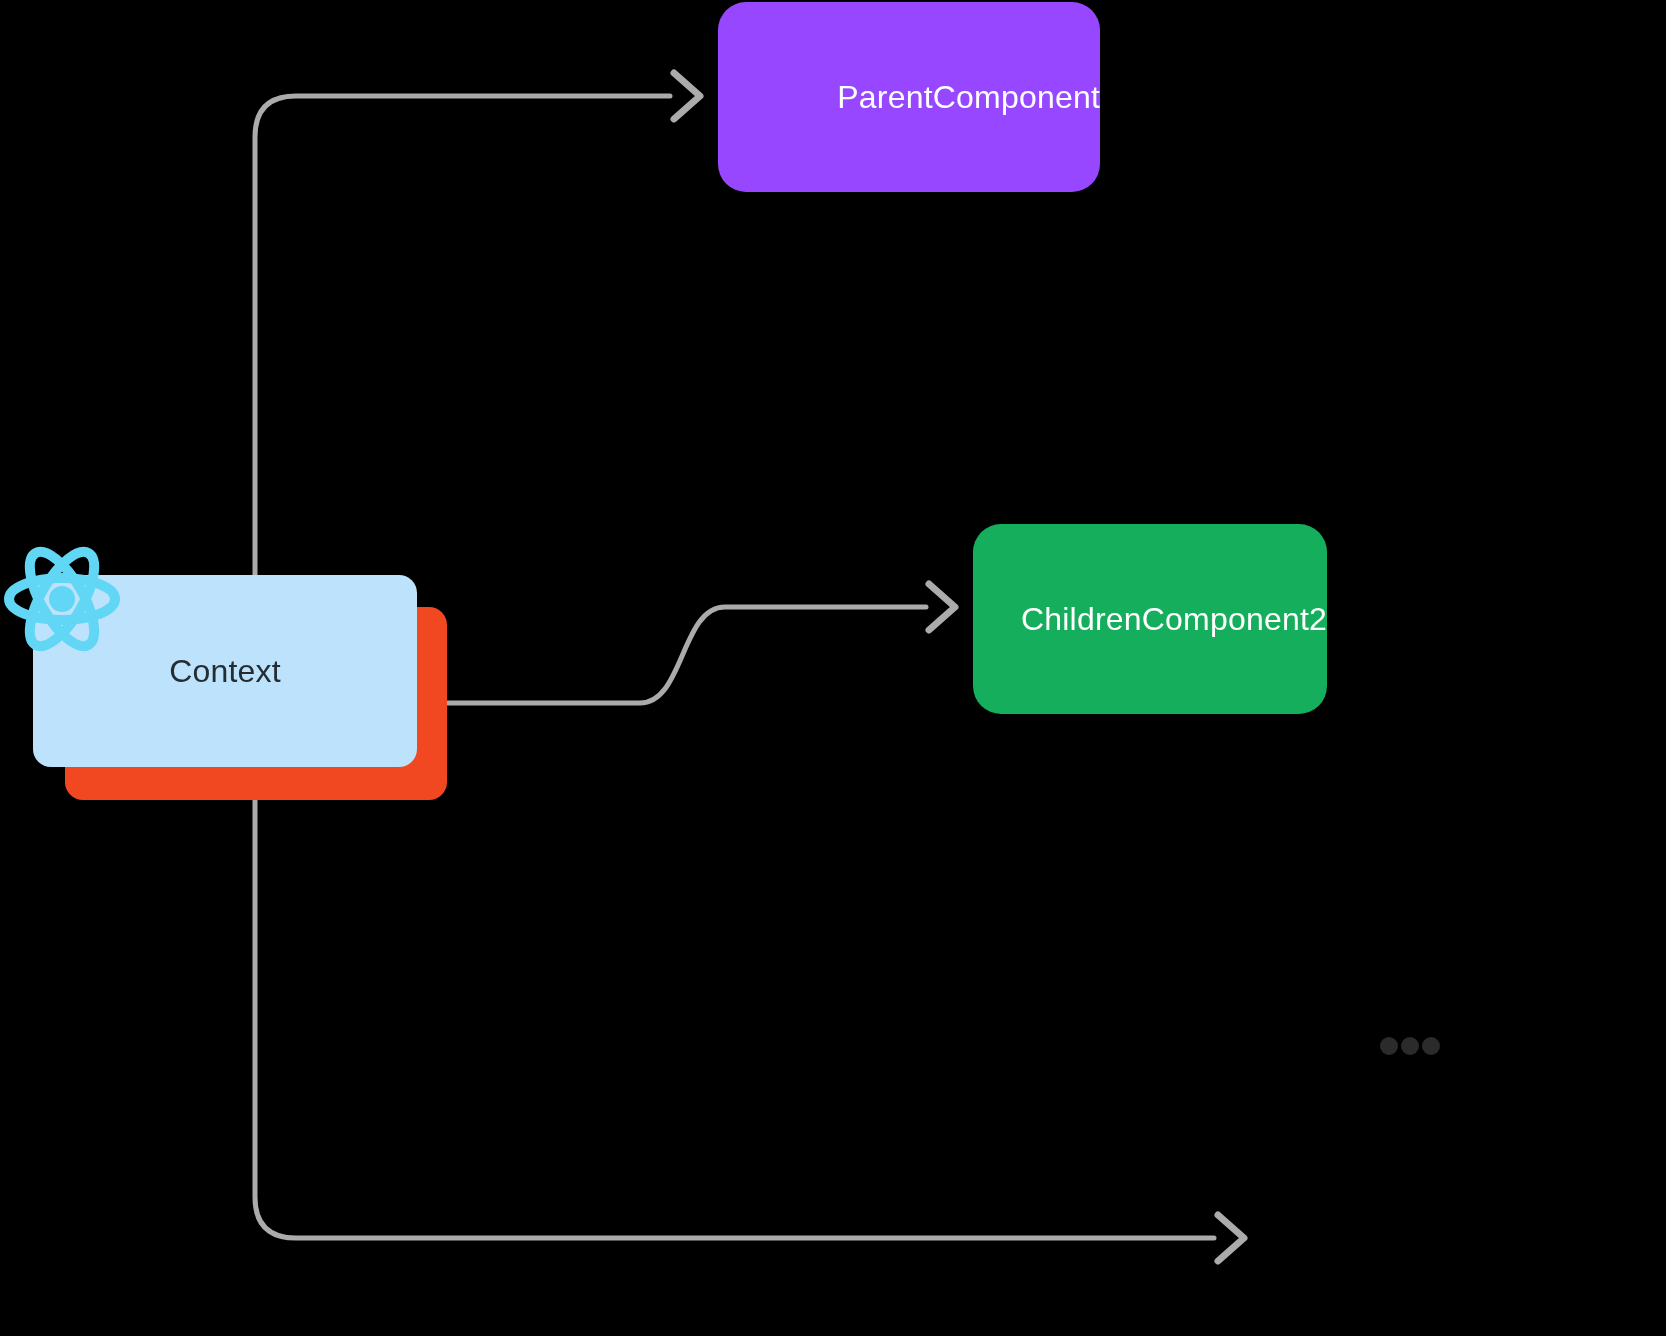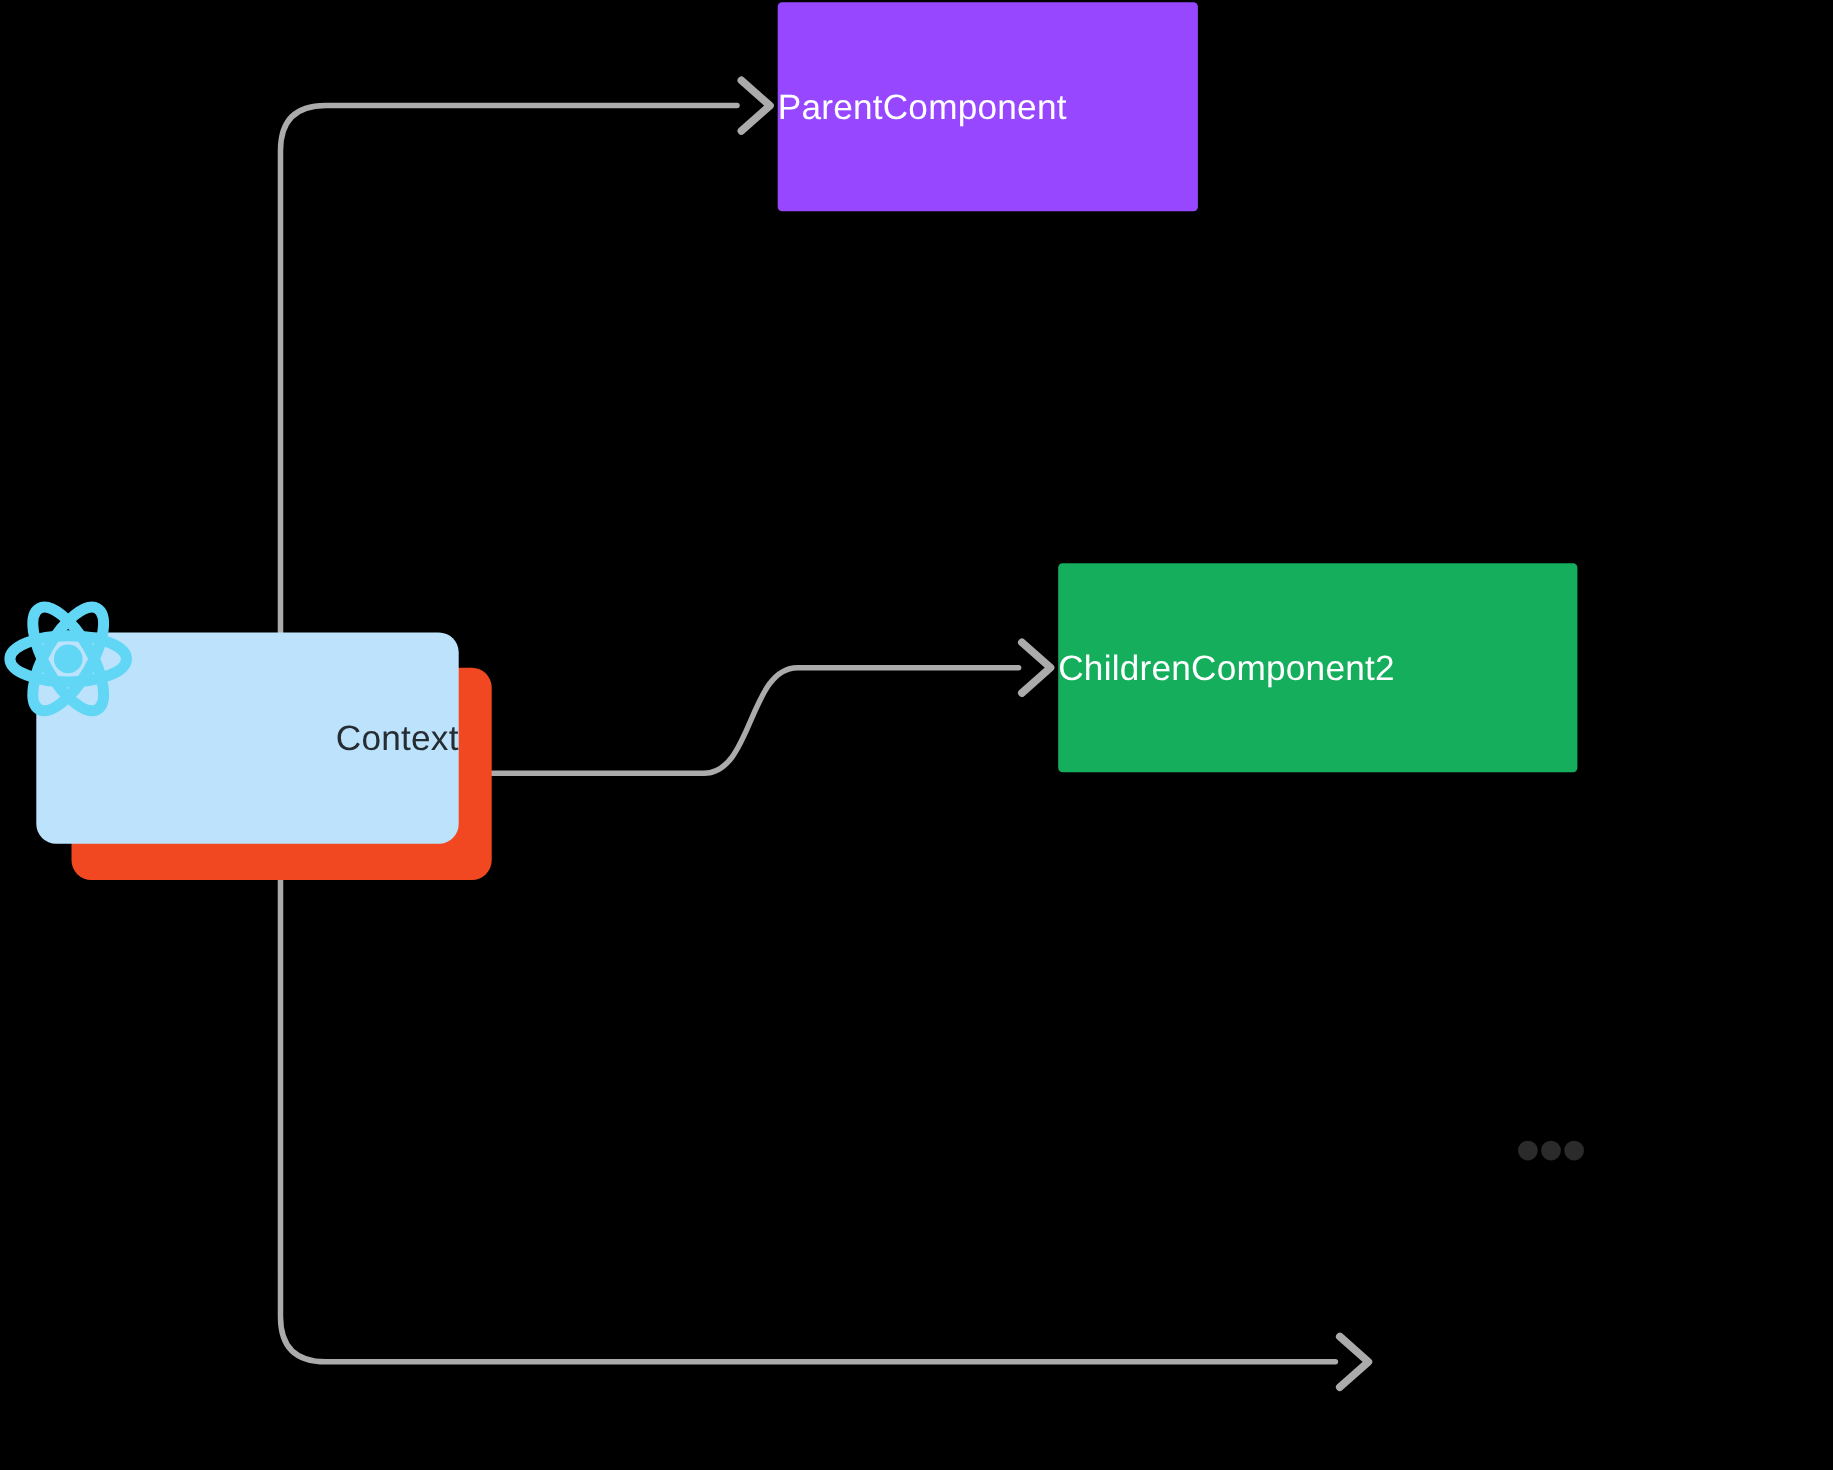--- a/index.html
+++ b/index.html
@@ -19,50 +19,51 @@
     position: absolute;
     left: 0;
     top: 0;
     width: 1666px;
     height: 1336px;
   }
   .node {
     position: absolute;
     display: flex;
     align-items: center;
-    justify-content: flex-start;
-    border-radius: 4px;
+    justify-content: flex-end;
+    border-radius: 28px;
     font-size: 32px;
     line-height: 1;
     letter-spacing: 0.2px;
     text-align: center;
+    margin-left: 11px;
   }
   .node-parent  { left: 707px;  top: 2px;    width: 382px; height: 190px; }
   .node-child1  { left: 835px;  top: 257px;  width: 412px; height: 190px; }
-  .node-child2  { left: 962px;  top: 512px;  width: 472px; height: 190px; }
+  .node-child2  { left: 962px;  top: 524px;  width: 354px; height: 190px; }
   .node-child3  { left: 1092px; top: 768px;  width: 413px; height: 190px; }
   .node-child9  { left: 1252px; top: 1143px; width: 411px; height: 192px; }
   .context-shadow {
     position: absolute;
     left: 65px;
     top: 607px;
     width: 382px;
     height: 193px;
     border-radius: 18px;
   }
   .context-box {
     position: absolute;
     left: 33px;
     top: 575px;
     width: 384px;
     height: 192px;
     border-radius: 18px;
     display: flex;
     align-items: center;
-    justify-content: flex-end;
+    justify-content: center;
     font-size: 32px;
     letter-spacing: 0.2px;
   }
   .react-logo {
     position: absolute;
     left: 3px;
     top: 542px;
     width: 118px;
     height: 114px;
   }

